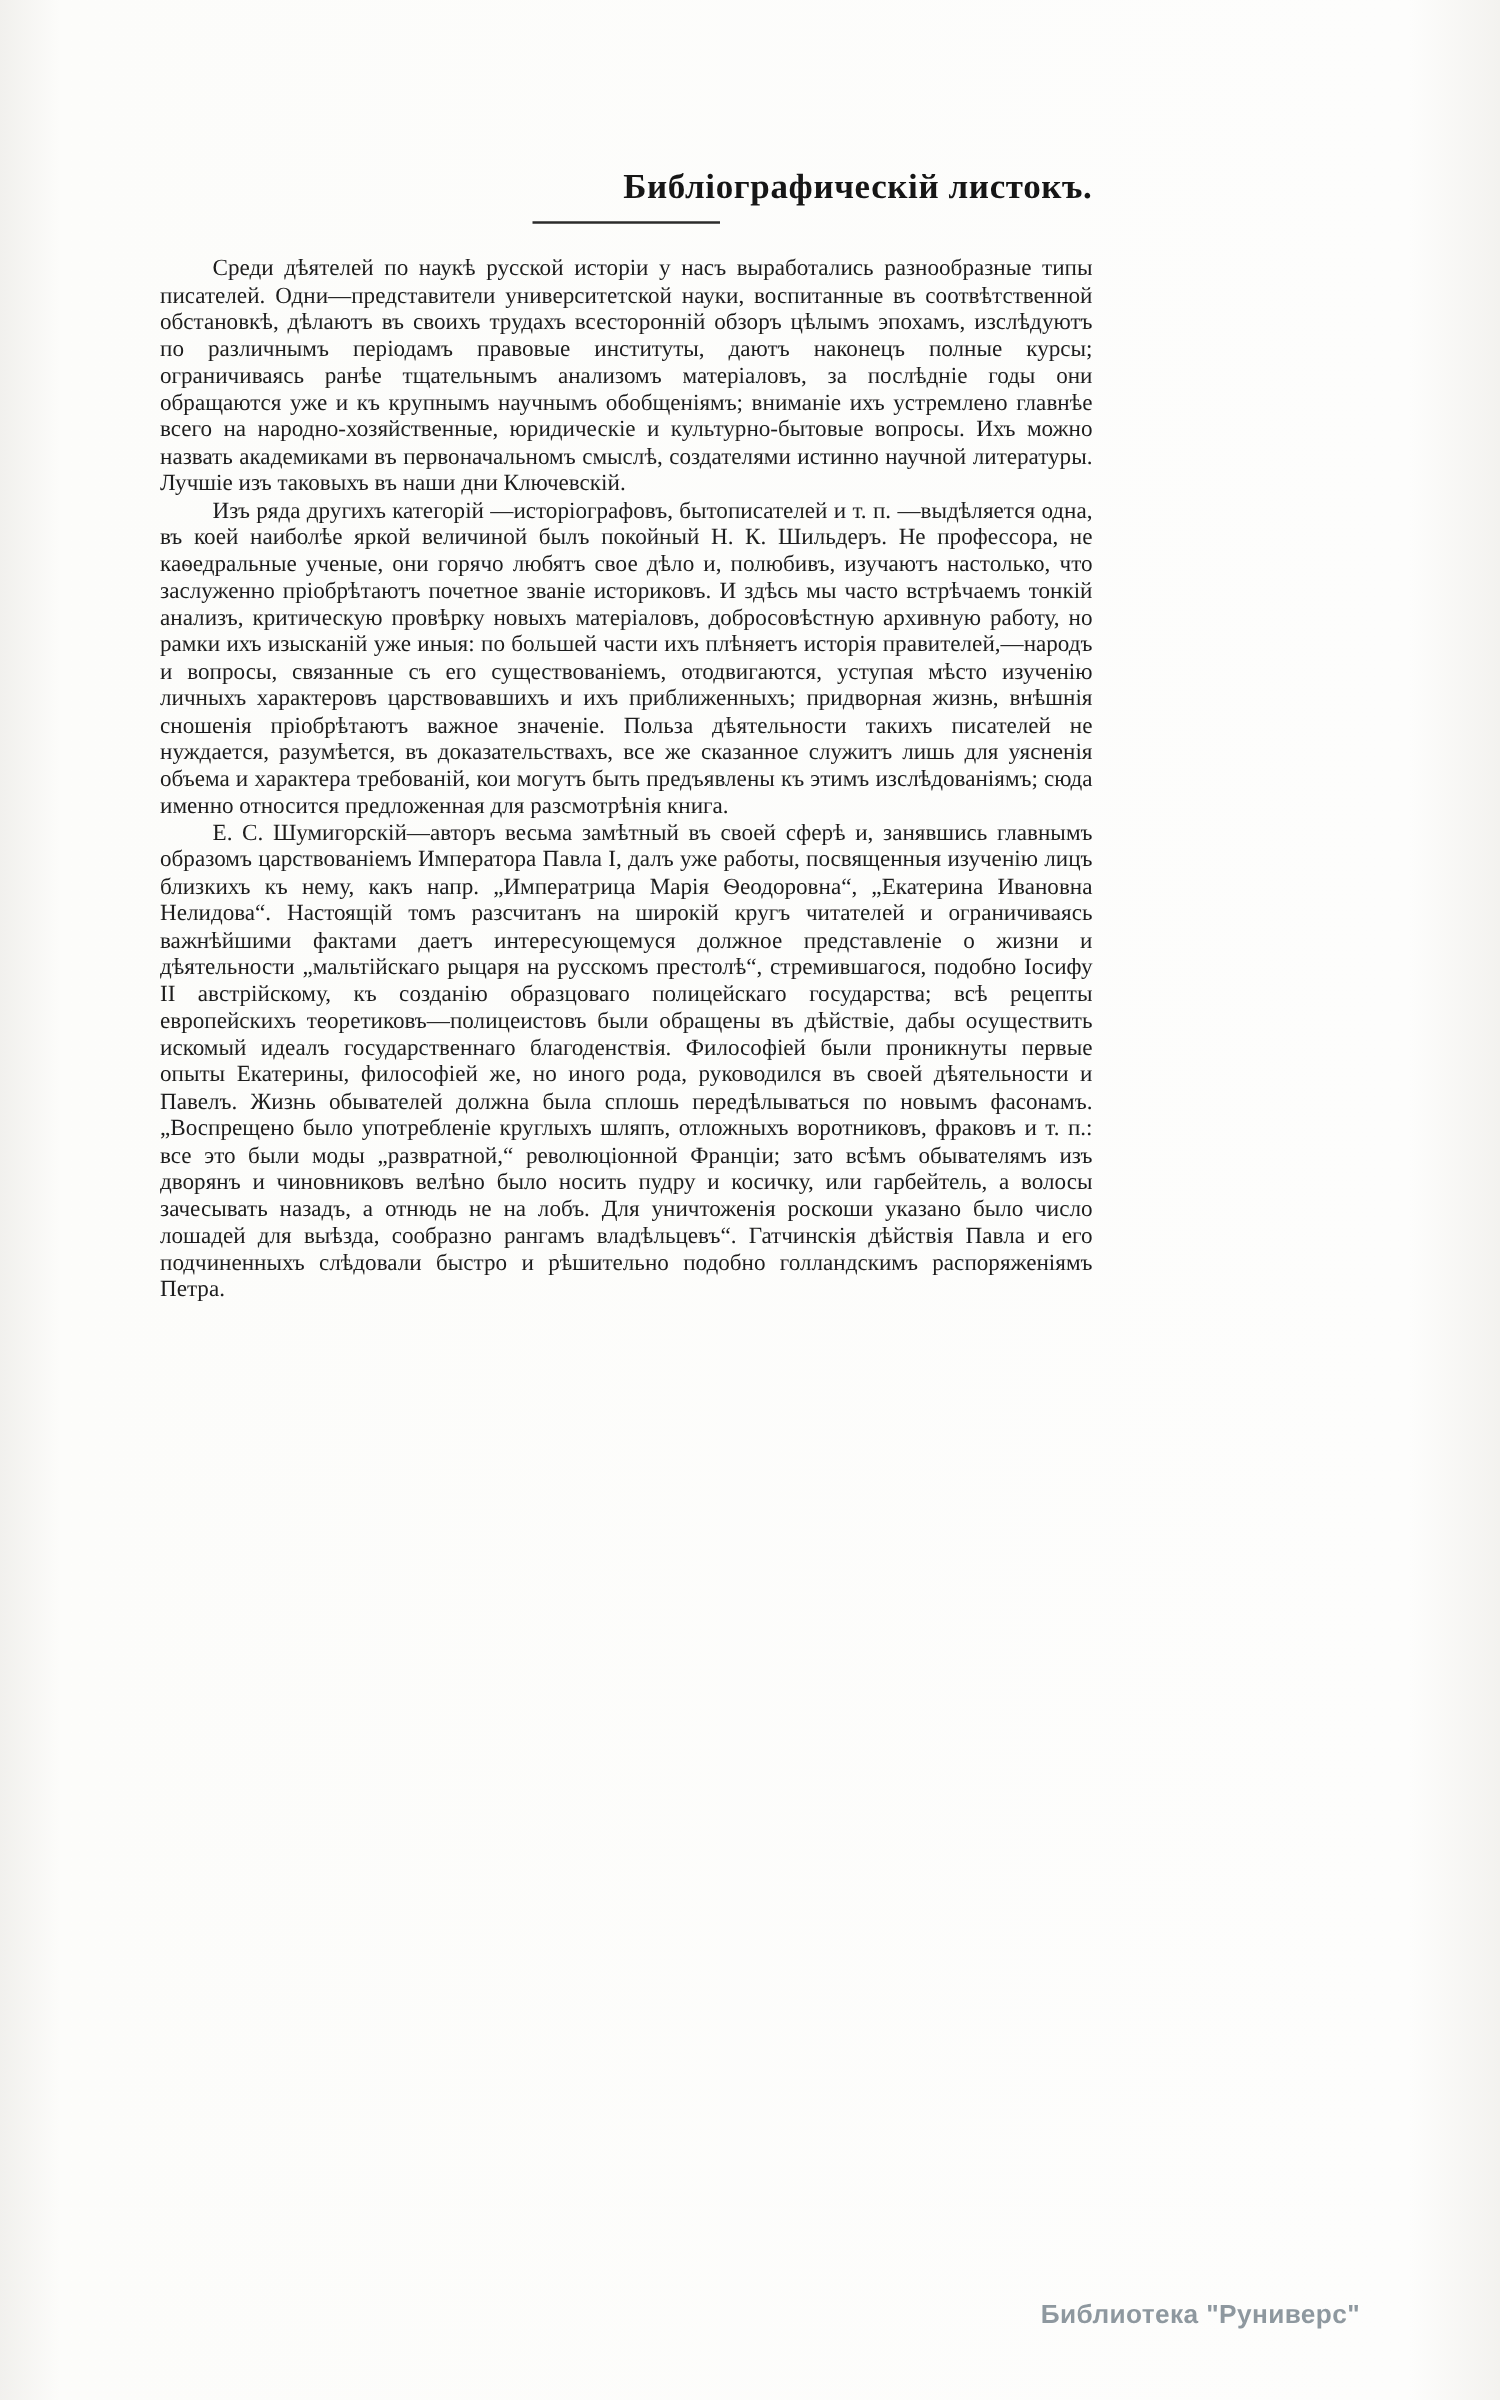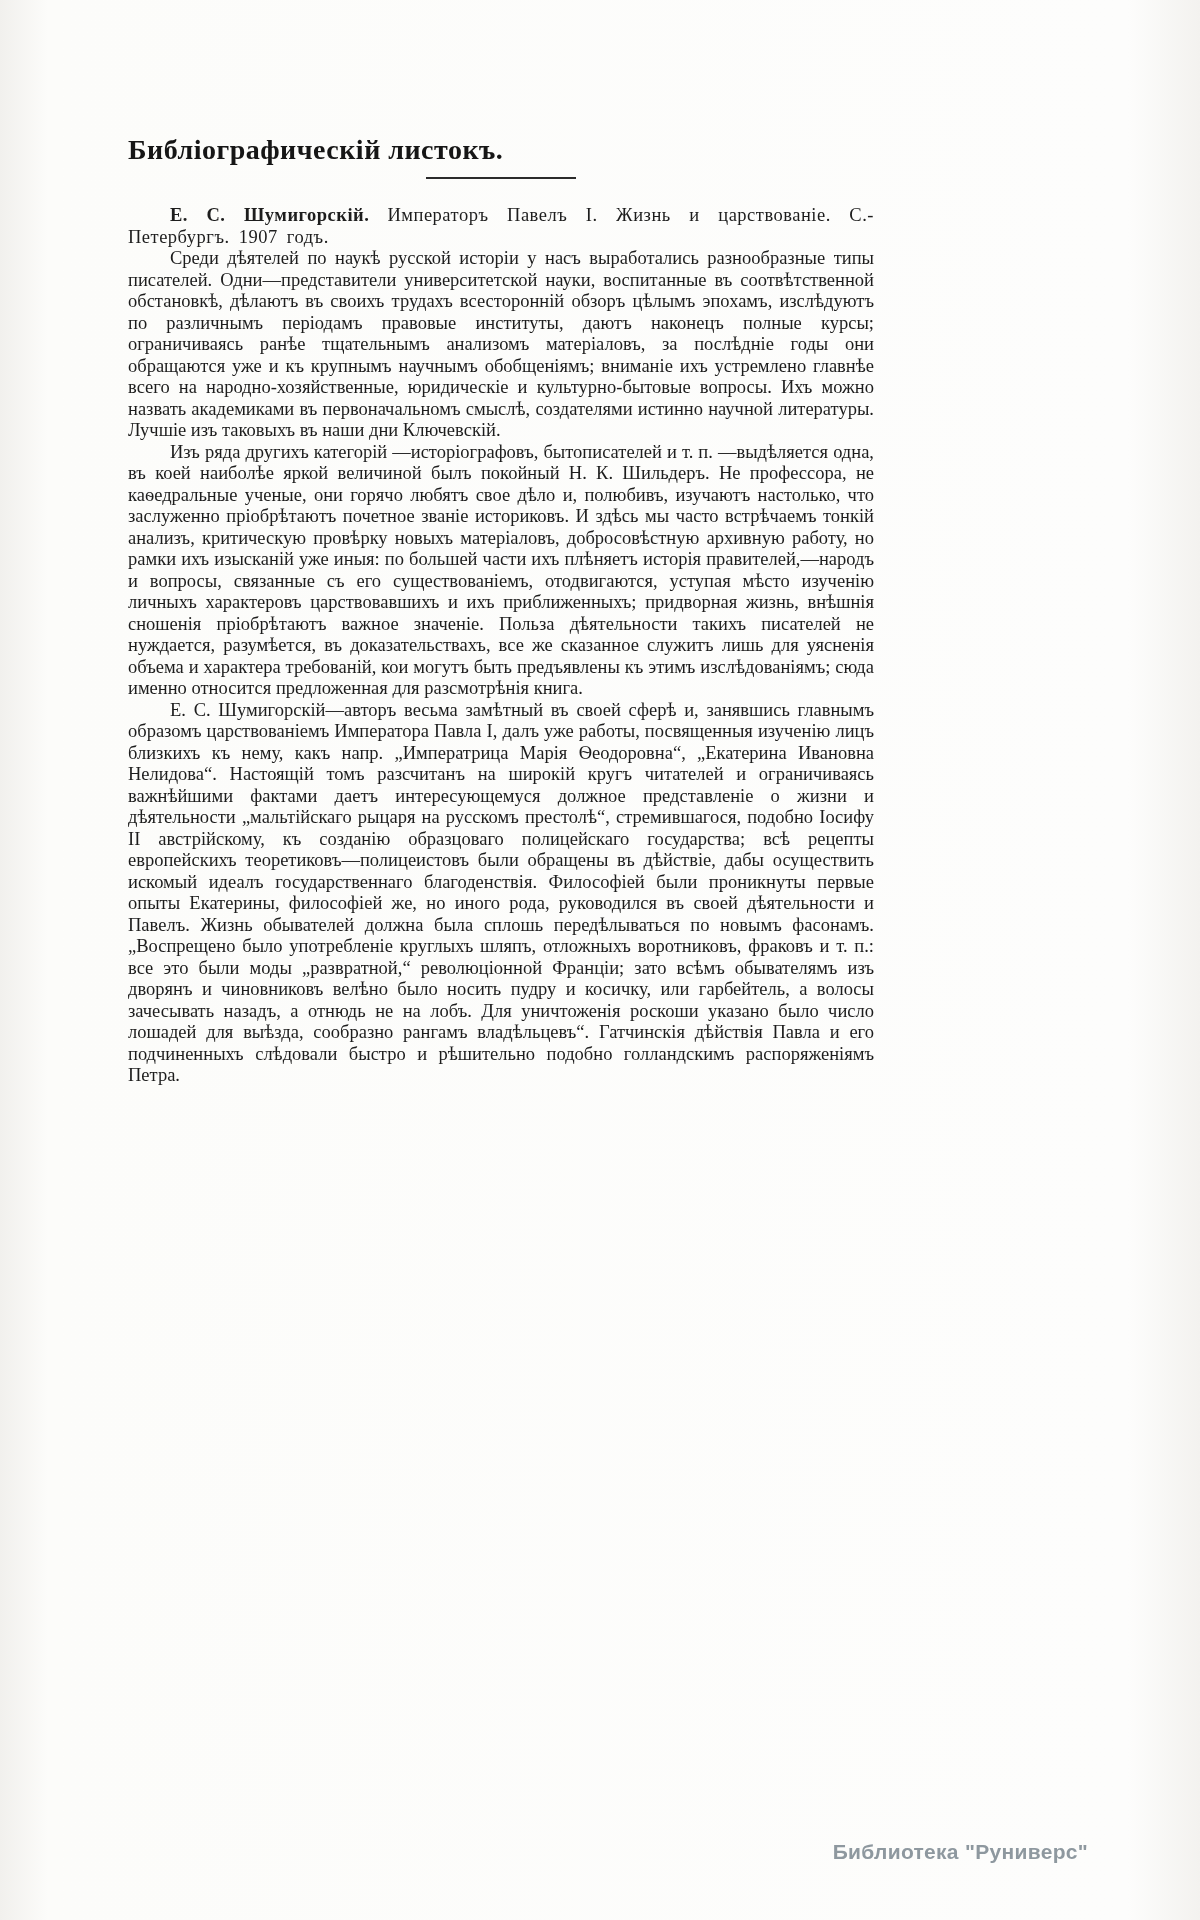--- a/index.html
+++ b/index.html
@@ -16,21 +16,21 @@
     inset: 0;
     background: linear-gradient(90deg, #f1f0ed 0%, #fcfcfa 4%, #fdfdfc 94%, #f3f2ef 100%);
   }
   .content {
     position: absolute;
     left: 128px;
     top: 134px;
     width: 746px;
   }
   .title {
-    text-align: left;
+    text-align: right;
     font-size: 28px;
     font-weight: bold;
     letter-spacing: 0.5px;
     color: #161616;
   }
   .title-rule {
     width: 150px;
     height: 2px;
     background: #2b2b2b;
     margin: 11px auto 0 auto;
@@ -72,21 +72,20 @@
 
 <div class="page">
   <div class="content">
 
     <h1 class="title">Библіографическій листокъ.</h1>
 
     <div class="title-rule"></div>
 
     <div class="body-text">
 
-      <p class="para heading-para"><span class="author">Е. С. Шумигорскій.</span> <span class="book-title">Императоръ Павелъ I. Жизнь и царствованіе. С.-Петербургъ. 1907 годъ.</span></p>
 
       <p class="para">Среди дѣятелей по наукѣ русской исторіи у насъ выработались разнообразные типы писателей. Одни—представители университетской науки, воспитанные въ соотвѣтственной обстановкѣ, дѣлаютъ въ своихъ трудахъ всесторонній обзоръ цѣлымъ эпохамъ, изслѣдуютъ по различнымъ періодамъ правовые институты, даютъ наконецъ полные курсы; ограничиваясь ранѣе тщательнымъ анализомъ матеріаловъ, за послѣдніе годы они обращаются уже и къ крупнымъ научнымъ обобщеніямъ; вниманіе ихъ устремлено главнѣе всего на народно-хозяйственные, юридическіе и культурно-бытовые вопросы. Ихъ можно назвать академиками въ первоначальномъ смыслѣ, создателями истинно научной литературы. Лучшіе изъ таковыхъ въ наши дни Ключевскій.</p>
 
       <p class="para">Изъ ряда другихъ категорій —исторіографовъ, бытописателей и т. п. —выдѣляется одна, въ коей наиболѣе яркой величиной былъ покойный Н. К. Шильдеръ. Не профессора, не каѳедральные ученые, они горячо любятъ свое дѣло и, полюбивъ, изучаютъ настолько, что заслуженно пріобрѣтаютъ почетное званіе историковъ. И здѣсь мы часто встрѣчаемъ тонкій анализъ, критическую провѣрку новыхъ матеріаловъ, добросовѣстную архивную работу, но рамки ихъ изысканій уже иныя: по большей части ихъ плѣняетъ исторія правителей,—народъ и вопросы, связанные съ его существованіемъ, отодвигаются, уступая мѣсто изученію личныхъ характеровъ царствовавшихъ и ихъ приближенныхъ; придворная жизнь, внѣшнія сношенія пріобрѣтаютъ важное значеніе. Польза дѣятельности такихъ писателей не нуждается, разумѣется, въ доказательствахъ, все же сказанное служитъ лишь для уясненія объема и характера требованій, кои могутъ быть предъявлены къ этимъ изслѣдованіямъ; сюда именно относится предложенная для разсмотрѣнія книга.</p>
 
       <p class="para">Е. С. Шумигорскій—авторъ весьма замѣтный въ своей сферѣ и, занявшись главнымъ образомъ царствованіемъ Императора Павла I, далъ уже работы, посвященныя изученію лицъ близкихъ къ нему, какъ напр. „Императрица Марія Ѳеодоровна“, „Екатерина Ивановна Нелидова“. Настоящій томъ разсчитанъ на широкій кругъ читателей и ограничиваясь важнѣйшими фактами даетъ интересующемуся должное представленіе о жизни и дѣятельности „мальтійскаго рыцаря на русскомъ престолѣ“, стремившагося, подобно Іосифу II австрійскому, къ созданію образцоваго полицейскаго государства; всѣ рецепты европейскихъ теоретиковъ—полицеистовъ были обращены въ дѣйствіе, дабы осуществить искомый идеалъ государственнаго благоденствія. Философіей были проникнуты первые опыты Екатерины, философіей же, но иного рода, руководился въ своей дѣятельности и Павелъ. Жизнь обывателей должна была сплошь передѣлываться по новымъ фасонамъ. „Воспрещено было употребленіе круглыхъ шляпъ, отложныхъ воротниковъ, фраковъ и т. п.: все это были моды „развратной,“ революціонной Франціи; зато всѣмъ обывателямъ изъ дворянъ и чиновниковъ велѣно было носить пудру и косичку, или гарбейтель, а волосы зачесывать назадъ, а отнюдь не на лобъ. Для уничтоженія роскоши указано было число лошадей для выѣзда, сообразно рангамъ владѣльцевъ“. Гатчинскія дѣйствія Павла и его подчиненныхъ слѣдовали быстро и рѣшительно подобно голландскимъ распоряженіямъ Петра.</p>
 
 
     </div>
   </div>

